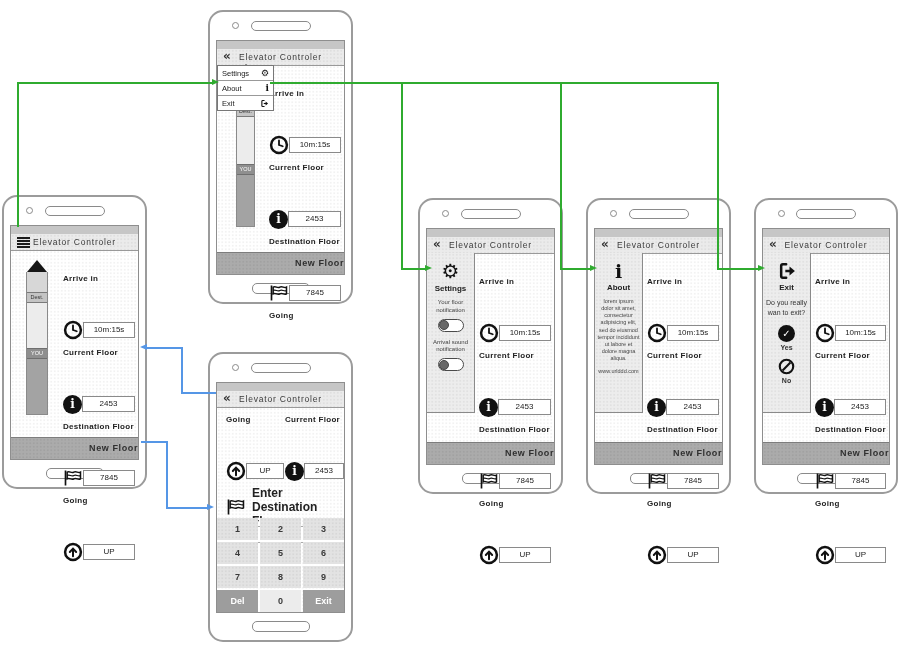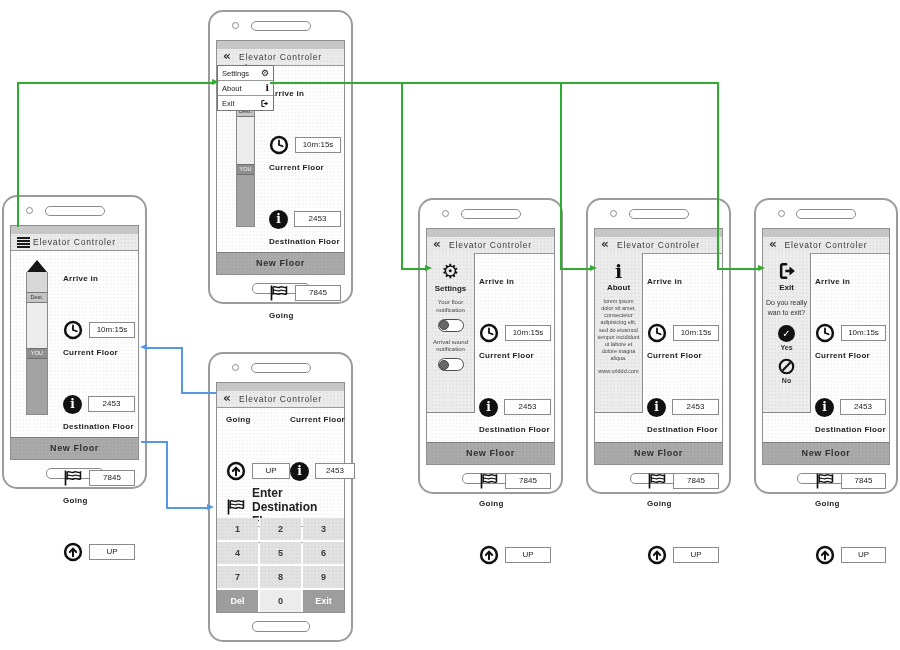--- a/index.html
+++ b/index.html
@@ -18,28 +18,28 @@
   .titlebar{position:absolute;top:8px;left:0;right:0;height:16px;background:#ebebeb;border-bottom:1px solid #999;
             background-image:radial-gradient(rgba(0,0,0,0.05) 0.7px,transparent 0.8px);background-size:3.5px 3.5px;}
   .back{position:absolute;left:6px;top:0;font-family:"DejaVu Sans",sans-serif;font-size:12px;line-height:15px;font-weight:bold;color:#333;}
   .ttitle{display:block;text-align:center;font-size:8.5px;line-height:16px;letter-spacing:0.8px;color:#3a3a3a;}
   .burger{position:absolute;left:6px;top:3px;width:13px;}
   .burger i{display:block;height:1.6px;background:#1a1a1a;margin-bottom:1.4px;}
   
   .main{position:absolute;left:52px;right:3px;top:24px;padding-top:24px;}
   .group{margin-bottom:8px;}
   .glabel{font-size:8px;font-weight:bold;letter-spacing:0.3px;color:#222;margin-bottom:3px;height:9px;}
-  .grow{display:flex;align-items:center;gap:6px;height:20px;margin-top:37px;}
+  .grow{display:flex;align-items:center;height:20px;margin-top:37px;}
   .icirc{width:20px;height:20px;flex:0 0 20px;}
   .icirc svg{display:block;width:20px;height:20px;}
   .isolid{width:19px;height:19px;flex:0 0 19px;border-radius:50%;background:#111;color:#fff;
           font-family:"DejaVu Serif",serif;font-weight:bold;font-size:12px;line-height:19px;text-align:center;}
   .field{width:56px;height:14px;border:1px solid #8a8a8a;background:#fff;font-size:8px;line-height:14px;text-align:center;color:#222;}
   .newfloor{position:absolute;left:0;right:0;bottom:0;height:21px;background:#ababab;border-top:1px solid #7d7d7d;
-            font-size:9px;font-weight:bold;line-height:21px;text-align:center;color:#303030;letter-spacing:0.6px;
+            font-size:9px;font-weight:bold;line-height:21px;text-align:right;color:#303030;letter-spacing:0.6px;
             background-image:radial-gradient(rgba(0,0,0,0.06) 0.7px,transparent 0.8px);background-size:3.5px 3.5px;}
   
   .shaft{position:absolute;z-index:2;}
   .shaft-arrow{width:0;height:0;margin:0 auto;border-left:10px solid transparent;border-right:10px solid transparent;border-bottom:12px solid #161616;}
   .shaft-track{border:1px solid #8a8a8a;border-top:none;}
   .seg{width:100%;}
   .s1{background:#d7d7d7;height:20px;}
   .s2{background:#ececec;height:45px;}
   .s3{background:#a3a3a3;height:55px;}
   .tag{font-size:5.5px;line-height:9px;height:9px;text-align:center;}

